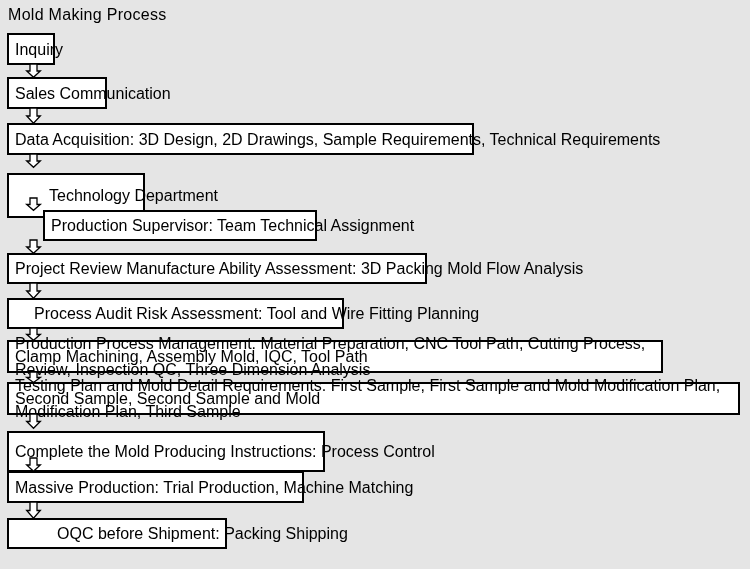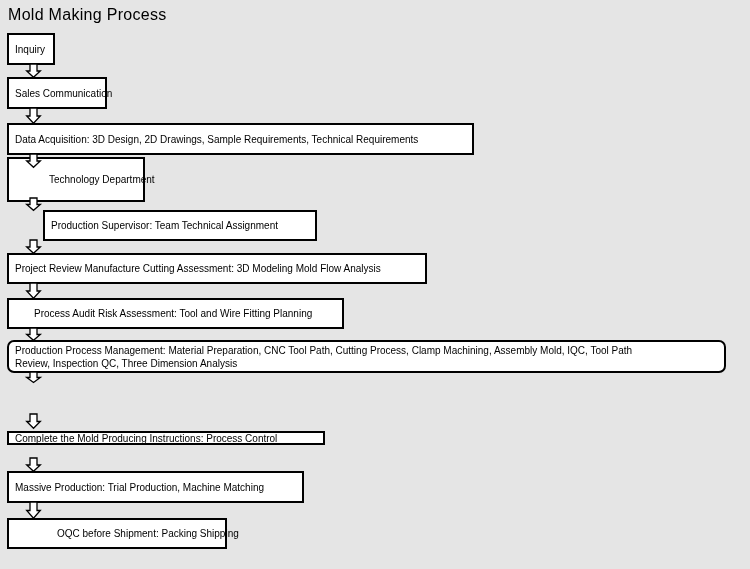--- a/index.html
+++ b/index.html
@@ -28,21 +28,21 @@
   }
   .step {
     position: absolute;
     left: 7px;
     box-sizing: border-box;
     border: 2px solid #000000;
     background: #ffffff;
     display: flex;
     align-items: center;
     padding: 0 4px 0 6px;
-    font-size: 10px;
+    font-size: 16px;
     line-height: 13px;
     white-space: nowrap;
     color: #000000;
   }
   .step.multiline {
     white-space: pre-line;
   }
   .arrow {
     position: absolute;
     left: 26px;
@@ -58,27 +58,29 @@
 </head>
 <body>
 
 <div id="canvas">
 
   <div class="page-title">Mold Making Process</div>
 
   <div class="step" style="top:33px;  width:48px;  height:32px;">Inquiry</div>
   <div class="step" style="top:77px;  width:100px; height:32px;">Sales Communication</div>
   <div class="step" style="top:123px; width:467px; height:32px;">Data Acquisition: 3D Design, 2D Drawings, Sample Requirements, Technical Requirements</div>
-  <div class="step" style="top:157px; width:138px; height:45px;padding-left:40px;">Technology Department</div>
+  <div class="step" style="top:173px; width:138px; height:45px;padding-left:40px;">Technology Department</div>
   <div class="step" style="top:210px; width:274px; height:31px;margin-left:36px;">Production Supervisor: Team Technical Assignment</div>
-  <div class="step" style="top:253px; width:420px; height:31px;">Project Review Manufacture Cutting Assessment: 3D Modeling Mold Flow Analysis</div>
+  <div class="step" style="top:253px; width:420px; height:31px;">Project Review Manufacture Ability Assessment: 3D Packing Mold Flow Analysis</div>
   <div class="step" style="top:298px; width:337px; height:31px;padding-left:25px;">Process Audit Risk Assessment: Tool and Wire Fitting Planning</div>
-  <div class="step multiline" style="top:340px; width:719px; height:33px;border-radius:7px;">Production Process Management: Material Preparation, CNC Tool Path, Cutting Process, Clamp Machining,  Assembly Mold, IQC, Tool Path
+  <div class="step multiline" style="top:340px; width:656px; height:33px;">Production Process Management: Material Preparation, CNC Tool Path, Cutting Process, Clamp Machining,  Assembly Mold, IQC, Tool Path
 Review, Inspection QC, Three Dimension Analysis</div>
-  <div class="step" style="top:431px; width:318px; height:14px;">Complete the Mold Producing Instructions: Process Control</div>
+  <div class="step multiline" style="top:382px; width:733px; height:33px;">Testing Plan and Mold Detail Requirements: First Sample, First Sample and Mold Modification Plan, Second Sample,  Second Sample and Mold
+Modification Plan, Third Sample</div>
+  <div class="step" style="top:431px; width:318px; height:41px;">Complete the Mold Producing Instructions: Process Control</div>
   <div class="step" style="top:471px; width:297px; height:32px;">Massive Production: Trial Production, Machine Matching</div>
   <div class="step" style="top:518px; width:220px; height:31px;padding-left:48px;">OQC before Shipment: Packing Shipping</div>
 
   <div class="arrow" style="top:64px;  height:14px;">
     <svg viewBox="0 0 15 14" preserveAspectRatio="none">
         <polygon points="4,0 11,0 11,7 14.3,7 7.5,13.3 0.7,7 4,7" fill="#ffffff" stroke="#000000" stroke-width="1.3" vector-effect="non-scaling-stroke"></polygon>
       </svg>
   </div>
   <div class="arrow" style="top:108px; height:16px;">
     <svg viewBox="0 0 15 14" preserveAspectRatio="none">

